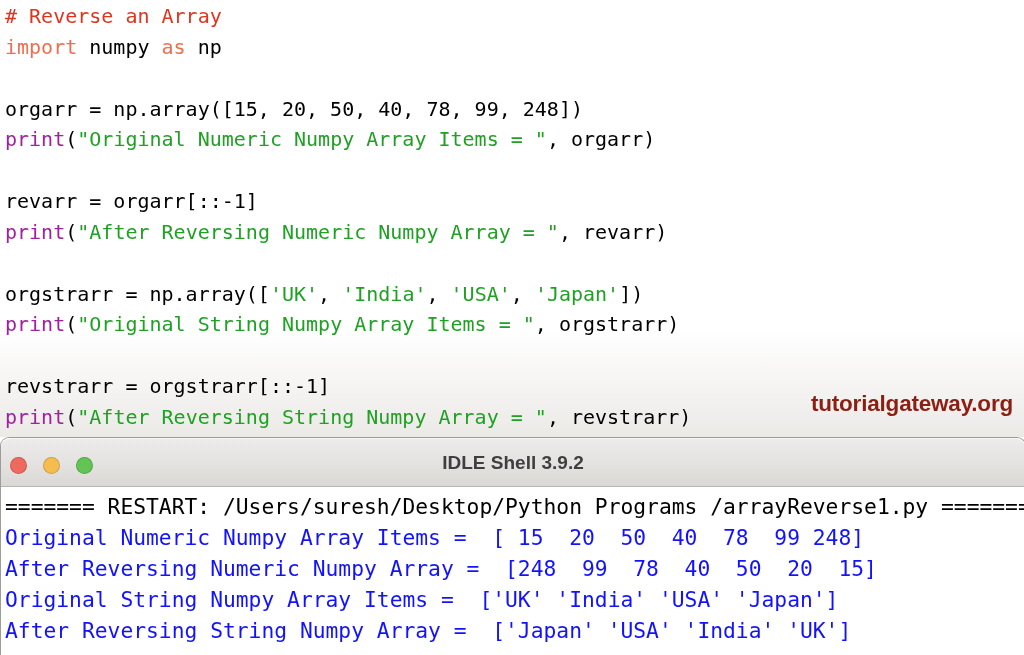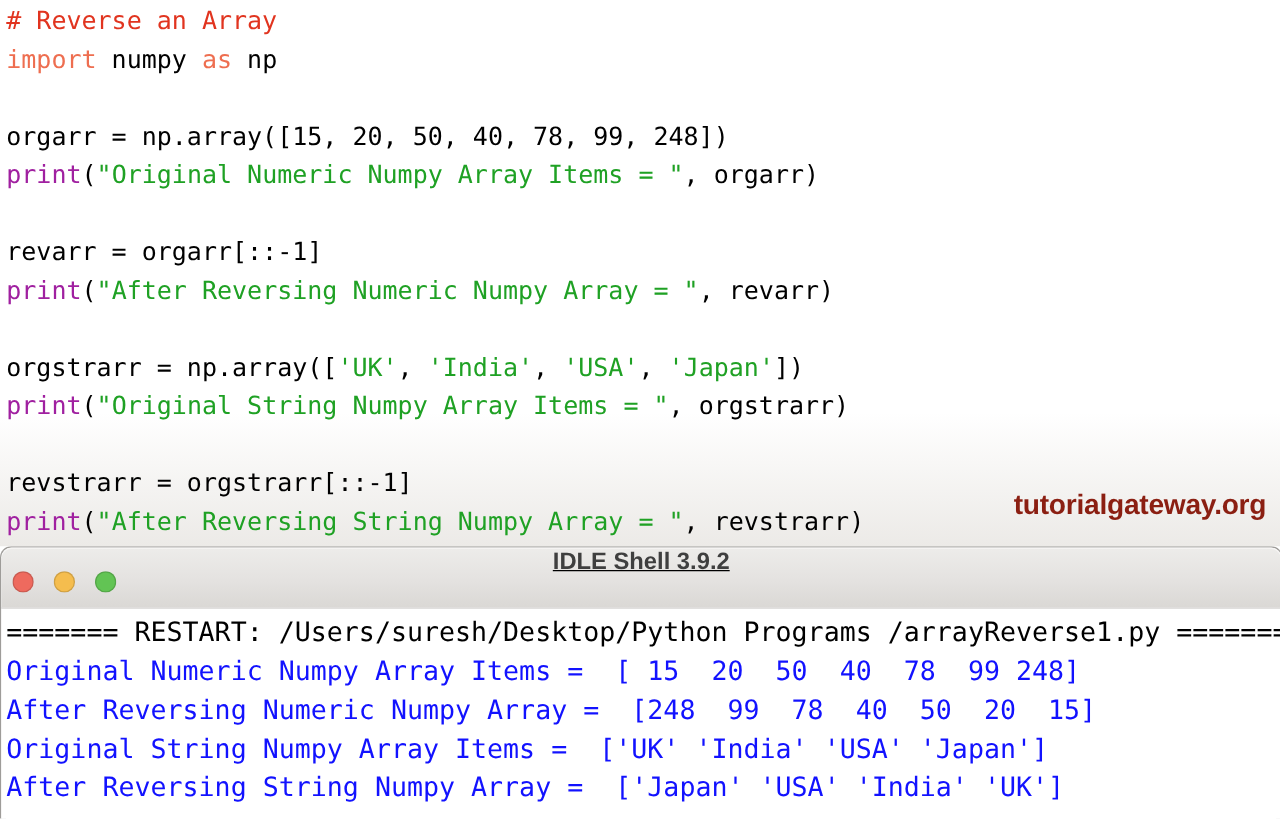--- a/index.html
+++ b/index.html
@@ -38,21 +38,21 @@
     border-radius: 9px 9px 0 0;
     background: #ffffff;
     overflow: hidden;
   }
   .titlebar {
     position: relative; height: 49px;
     background: linear-gradient(180deg, #edecea 0%, #e4e2e0 55%, #dad8d5 100%);
     border-bottom: 1px solid #b7b5b2;
     border-radius: 9px 9px 0 0;
     box-shadow: inset 0 1px 0 #f7f6f5;
-    display: flex; align-items: flex-start; justify-content: center; text-decoration: underline;
+    display: flex; align-items: center; justify-content: center;
   }
   .traffic-lights {
     position: absolute; left: 9px; top: 19px;
     display: flex; gap: 16px;
   }
   .traffic {
     width: 17px; height: 17px; border-radius: 50%;
     border: 1px solid rgba(0,0,0,0.15);
   }
   .win-title {

